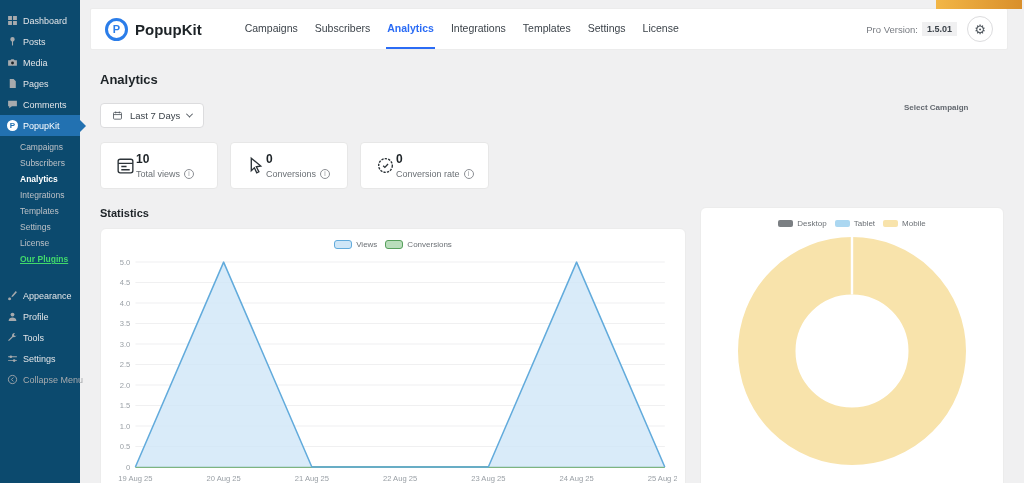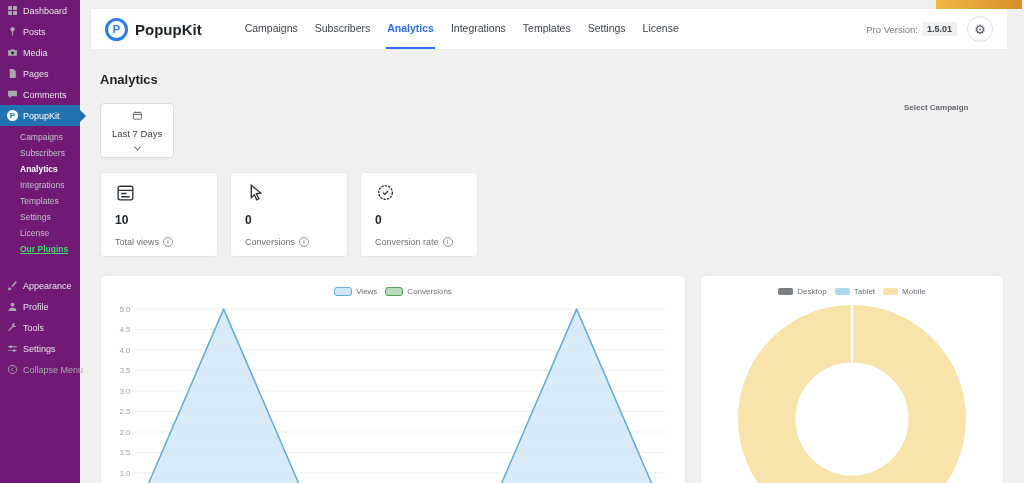--- a/index.html
+++ b/index.html
@@ -1,21 +1,21 @@
 <!DOCTYPE html>
 <html><head>
 <meta charset="utf-8">
 <style>
   * { box-sizing: border-box; margin: 0; padding: 0; }
   html,body { width:1024px; height:483px; overflow:hidden; background:#1d2327;
     font-family:"Liberation Sans", sans-serif; }
   .screen { width:1024px; height:483px; display:flex; overflow:hidden; }
 
   
-  aside { width:80px; flex:0 0 80px; background:#701a75; color:#e2e4e7; padding-top:0;
+  aside { width:80px; flex:0 0 80px; background:#0c4a6e; color:#e2e4e7; padding-top:10px;
     position:relative; z-index:5; }
   .wp-item { display:flex; align-items:center; gap:5px; padding:5px 7px; font-size:9px;
     cursor:pointer; position:relative; white-space:nowrap; }
   .wp-item svg { width:11px; height:11px; fill:#a7aaad; flex:0 0 auto; }
   .wp-item.active-parent { background:#2271b1; color:#fff; }
   .wp-item.active-parent::after { content:""; position:absolute; right:-6px; top:50%;
     transform:translateY(-50%); width:0; height:0;
     border-top:6px solid transparent; border-bottom:6px solid transparent;
     border-left:6px solid #2271b1; }
   .pk-mini { width:11px; height:11px; border-radius:50%; background:#fff; color:#2271b1;
@@ -51,38 +51,38 @@
     color:#3c434a; font-size:9px; margin-left:4px; }
   .gear-btn { width:26px; height:26px; border-radius:50%; border:1px solid #dcdcde;
     background:#fff; display:flex; align-items:center; justify-content:center;
     font-size:13px; color:#50575e; cursor:pointer; }
 
   .content { padding:14px 20px 0 20px; }
   h1 { font-size:13px; font-weight:700; color:#1d2327; margin:8px 0 16px; }
   .filters-row { display:flex; justify-content:space-between; align-items:flex-start; }
   .date-filter { display:flex; align-items:center; gap:7px; background:#fff;
     border:1px solid #dcdcde; border-radius:4px; padding:6px 11px; font-size:9.5px;
-    color:#3c434a; cursor:pointer;flex-direction:column; }
+    color:#3c434a; cursor:pointer; }
   .date-filter svg { width:11px; height:11px; stroke:#50575e; fill:none; stroke-width:1.4; }
   .chevron { width:5px; height:5px; border-right:1.3px solid #50575e;
     border-bottom:1.3px solid #50575e; transform:rotate(45deg) translate(-1px,-1px); }
   .campaign-wrap { display:flex; flex-direction:column; gap:4px; width:100px;font-weight:bold; }
   .campaign-wrap label { font-size:8px; color:#646970; }
   .select { background:#fff; border:1px solid #dcdcde; border-radius:3px; padding:5px 7px;
     font-size:9px; display:flex; justify-content:space-between; align-items:center;
     color:#3c434a; cursor:pointer; }
 
   .stat-cards { display:flex; gap:12px; margin-top:14px; }
   .stat-card { background:#fff; border:1px solid #e7e7e7; border-radius:4px;
-    padding:9px 14px; display:flex; gap:10px; min-width:118px;flex-direction:column; }
+    padding:9px 14px; display:flex; align-items:center; min-width:118px; }
   .stat-card .cicon { width:21px; height:21px; stroke:#2c3338; fill:none; stroke-width:1.3;
     flex:0 0 auto; }
   .stat-value { font-size:12px; font-weight:700; color:#1d2327; }
   .stat-label { font-size:9px; color:#6b7075; display:flex; align-items:center; gap:4px;
-    margin-top:10px; white-space:nowrap; }
+    margin-top:3px; white-space:nowrap; }
   .info { width:10px; height:10px; border:1px solid #8c8f94; border-radius:50%;
     font-size:6.5px; line-height:8px; text-align:center; color:#8c8f94; display:inline-block;
     font-style:normal; }
 
   .charts-row { display:flex; gap:14px; margin-top:18px; align-items:flex-start; }
   .stat-col { width:586px; flex:0 0 auto; }
   .dev-col { flex:1; }
   h2 { font-size:11px; font-weight:700; color:#1d2327; margin:0 0 9px; }
   .card { background:#fff; border:1px solid #ececec; border-radius:6px; }
   .chart-card { padding:11px 8px 4px; height:305px; }
@@ -265,20 +265,21 @@
             <div class="stat-label">
               <span>Conversion rate</span>
               <i class="info">i</i>
             </div>
           </div>
         </div>
       </div>
 
       <div class="charts-row">
         <div class="stat-col">
+          <h2>Statistics</h2>
           <div class="card chart-card">
             <div class="legend">
               <span class="legend-item">
                 <i class="sw" style="background: rgb(207, 230, 247); border-color: rgb(98, 171, 220);"></i>
                 <span>Views</span>
               </span>
               <span class="legend-item">
                 <i class="sw" style="background: rgb(185, 221, 187); border-color: rgb(87, 160, 92);"></i>
                 <span>Conversions</span>
               </span>

